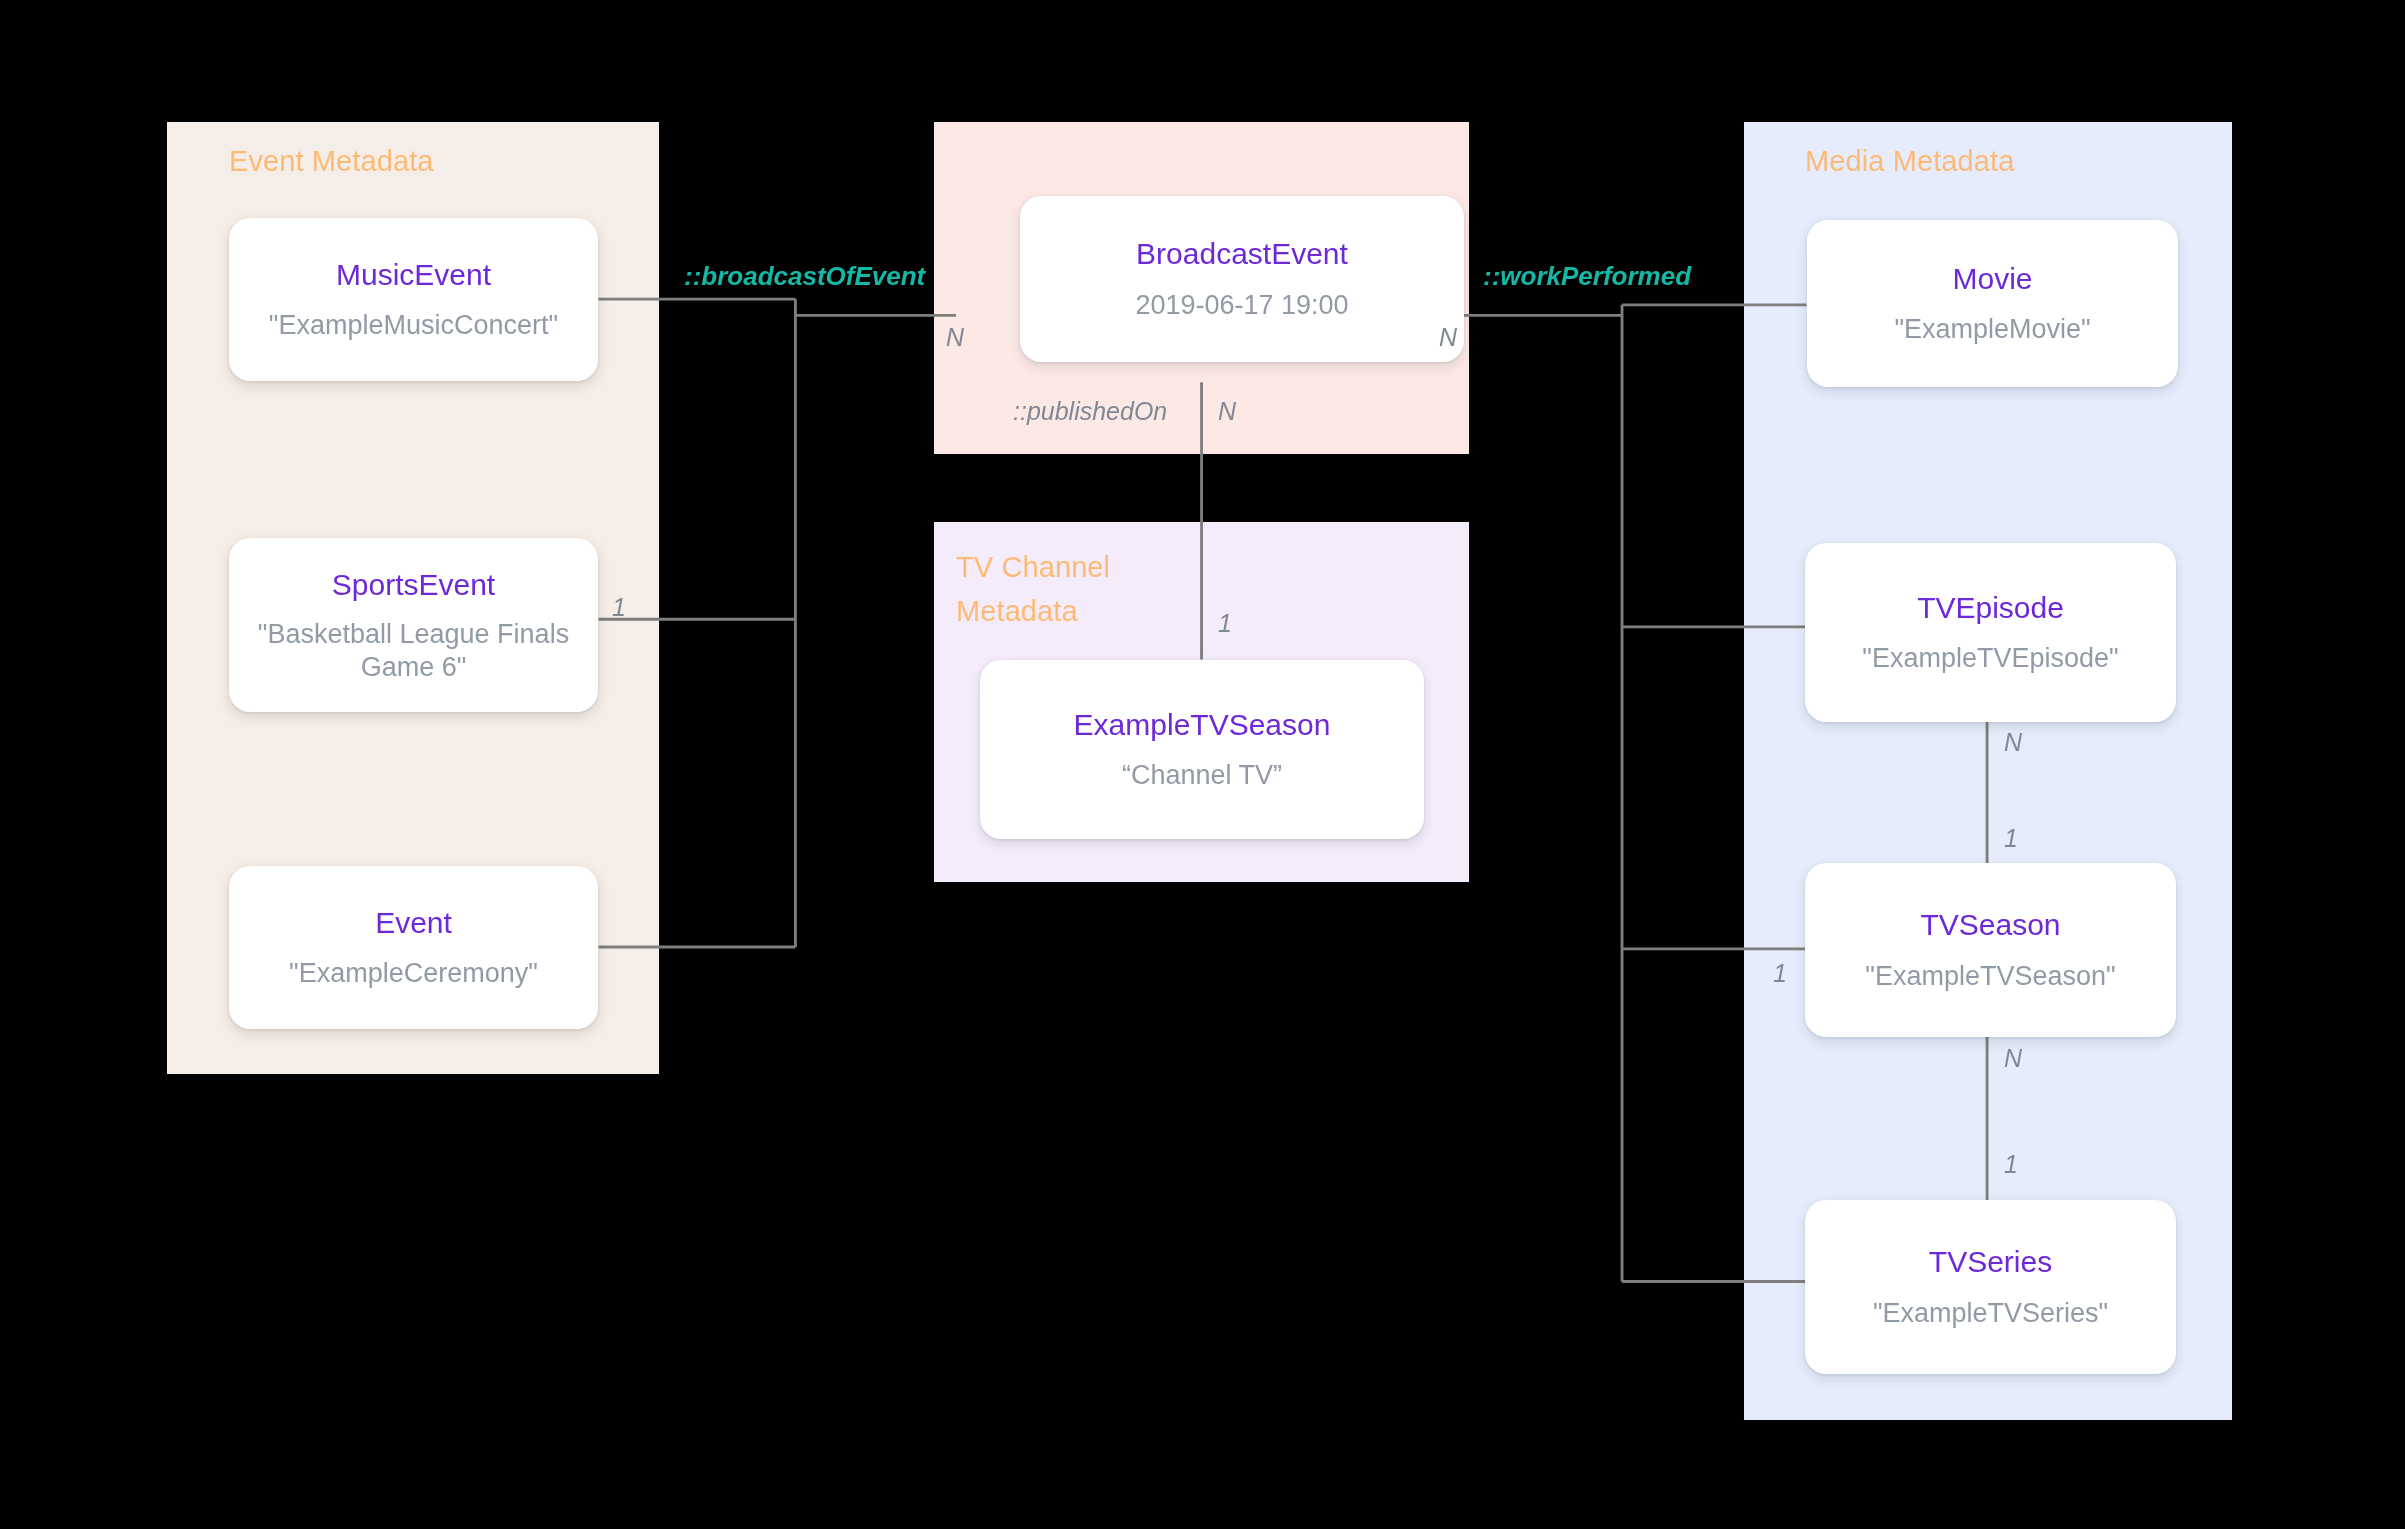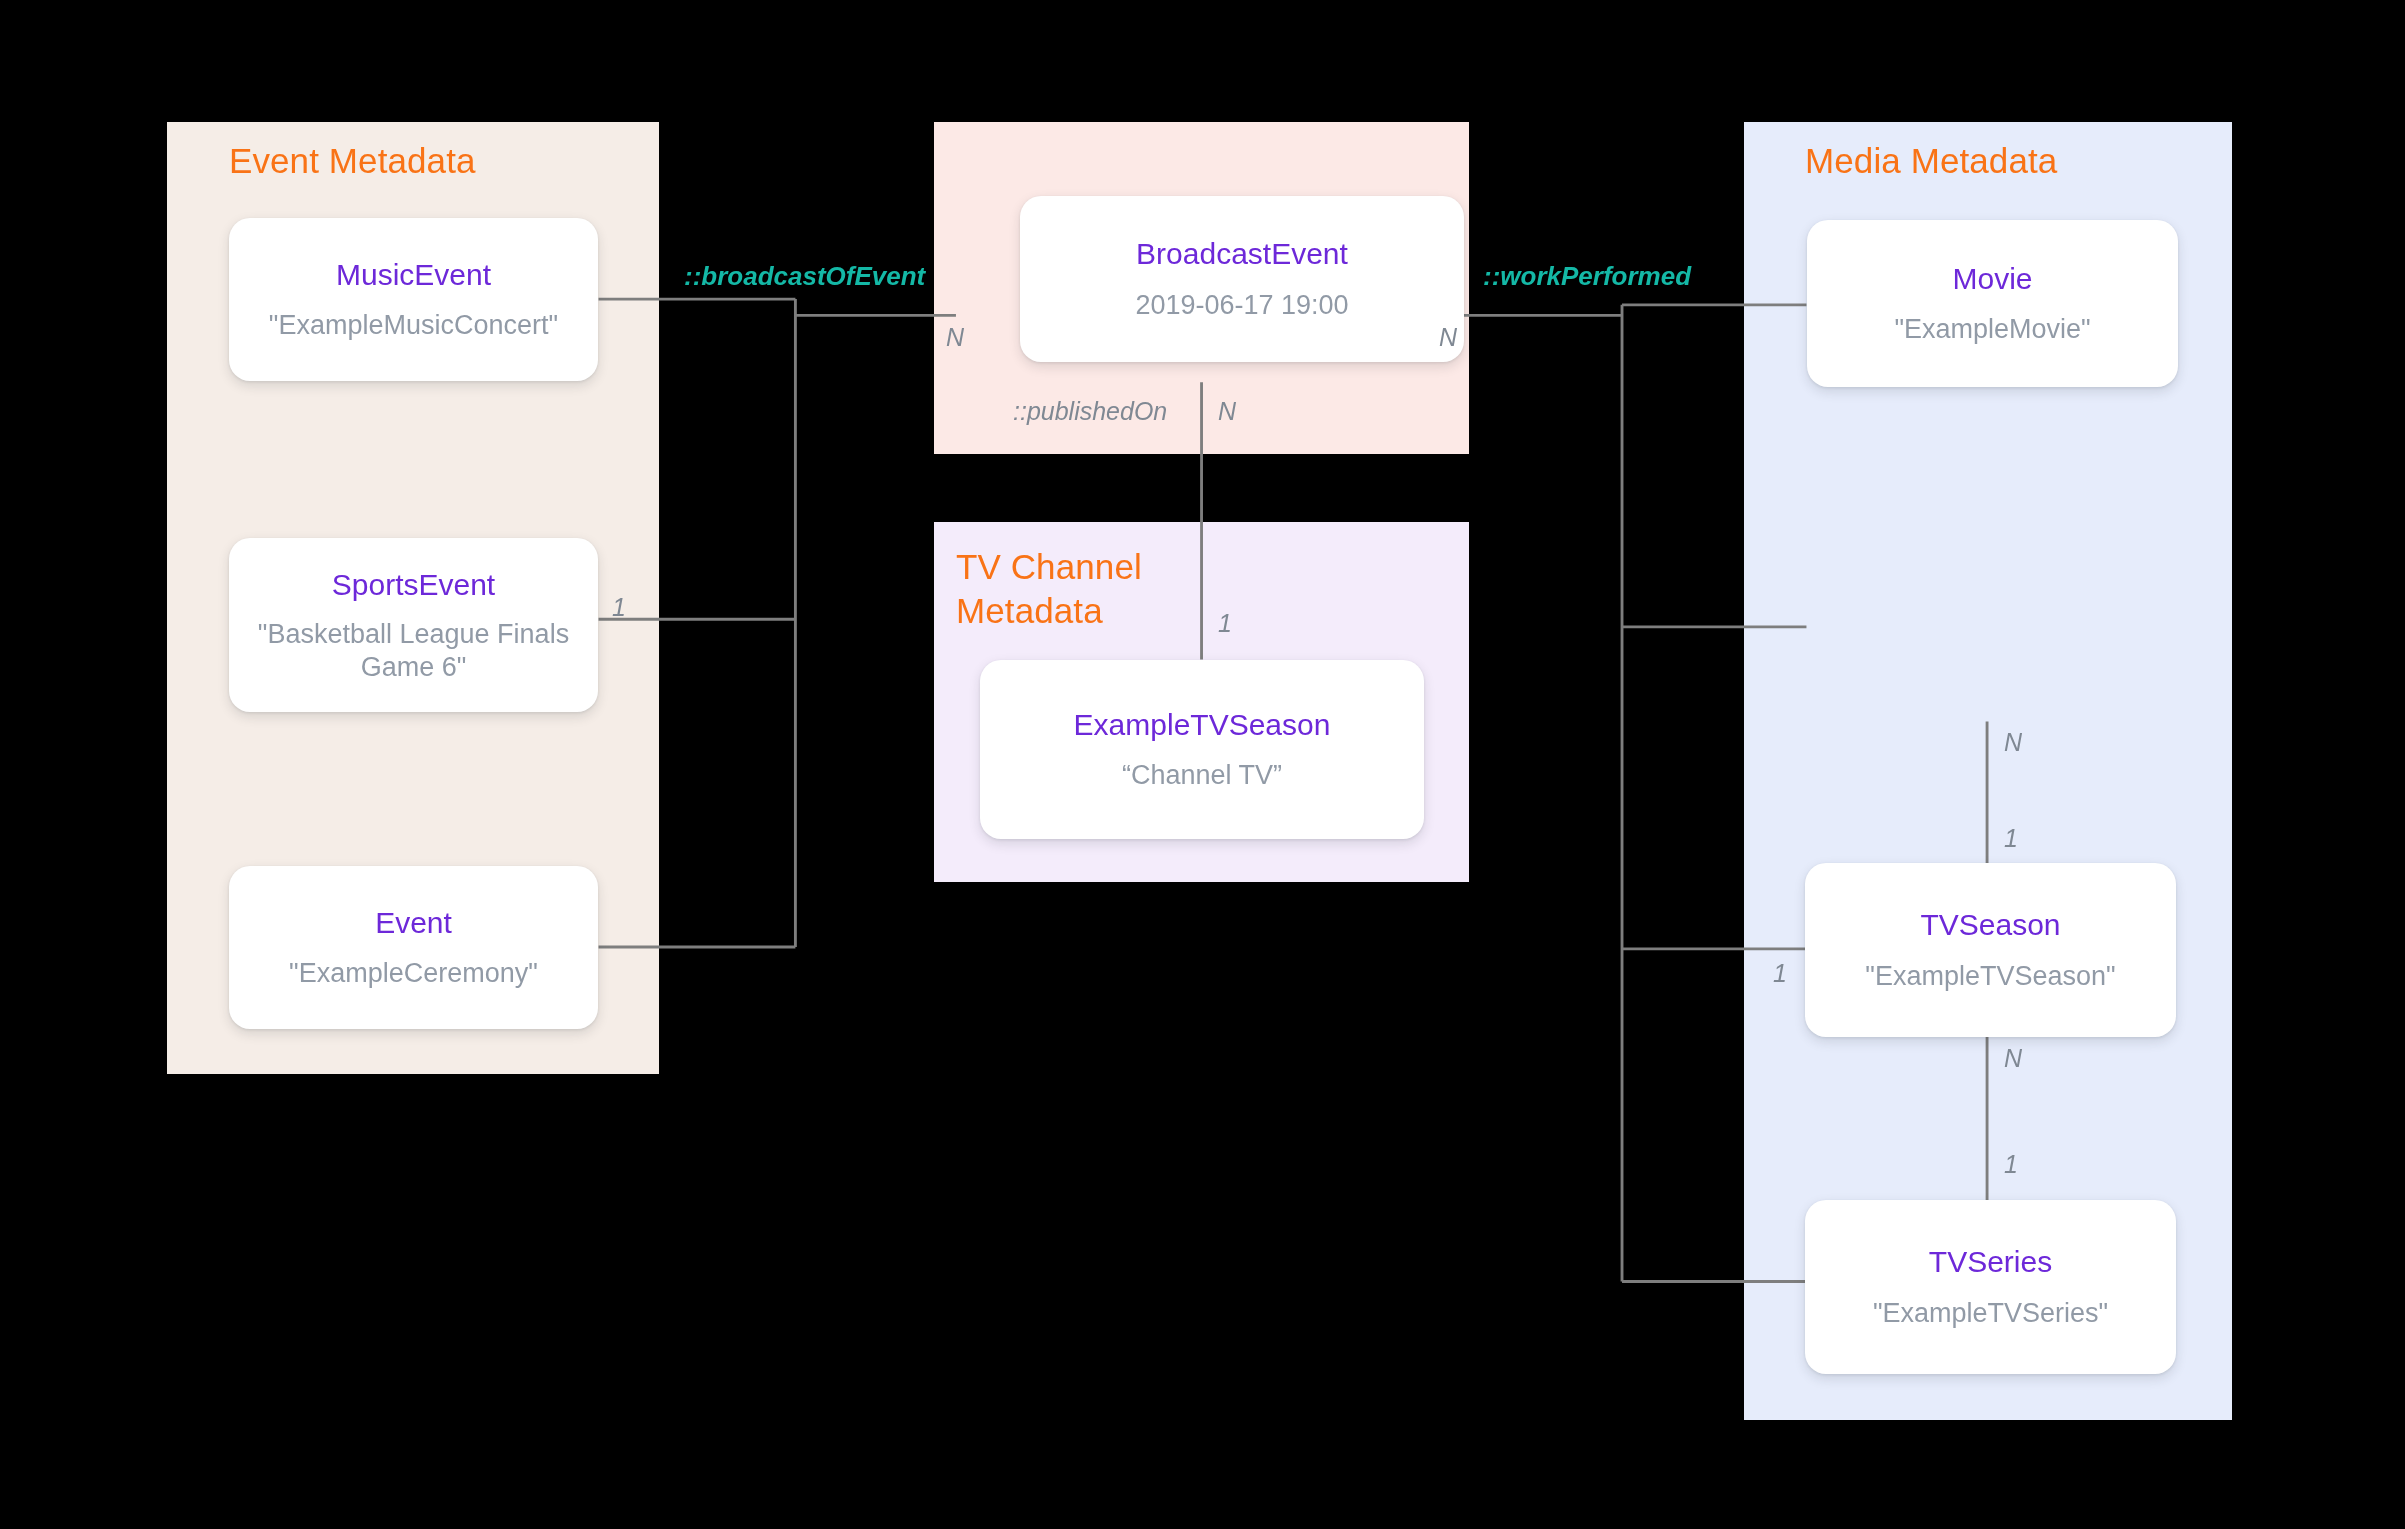--- a/index.html
+++ b/index.html
@@ -16,23 +16,23 @@
     overflow: hidden;
   }
 
   
   .panel {
     position: absolute;
     box-sizing: border-box;
   }
   .panel-title {
     position: absolute;
-    font-size: 35px;
+    font-size: 29px;
     line-height: 44px;
-    color: #f97316;
+    color: #fdba74;
     letter-spacing: 0.1px;
     white-space: pre-line;
   }
 
   
   .card {
     position: absolute;
     box-sizing: border-box;
     background: #ffffff;
     border-radius: 21px;
@@ -153,20 +153,24 @@
   <div class="card" style="left:980px; top:660px; width:444px; height:179px;">
     <div class="card-title">ExampleTVSeason</div>
     <div class="card-value">“Channel TV”</div>
   </div>
 
   <div class="card" style="left:1807px; top:220px; width:371px; height:167px;">
     <div class="card-title">Movie</div>
     <div class="card-value">"ExampleMovie"</div>
   </div>
 
+  <div class="card" style="left:1805px; top:543px; width:371px; height:179px;">
+    <div class="card-title">TVEpisode</div>
+    <div class="card-value">"ExampleTVEpisode"</div>
+  </div>
 
   <div class="card" style="left:1805px; top:863px; width:371px; height:174px;">
     <div class="card-title">TVSeason</div>
     <div class="card-value">"ExampleTVSeason"</div>
   </div>
 
   <div class="card" style="left:1805px; top:1200px; width:371px; height:174px;">
     <div class="card-title">TVSeries</div>
     <div class="card-value">"ExampleTVSeries"</div>
   </div>

